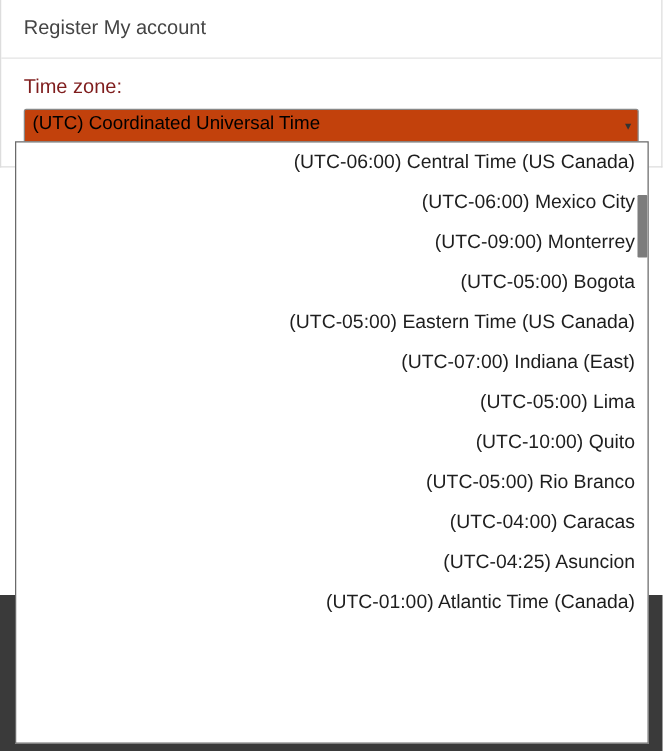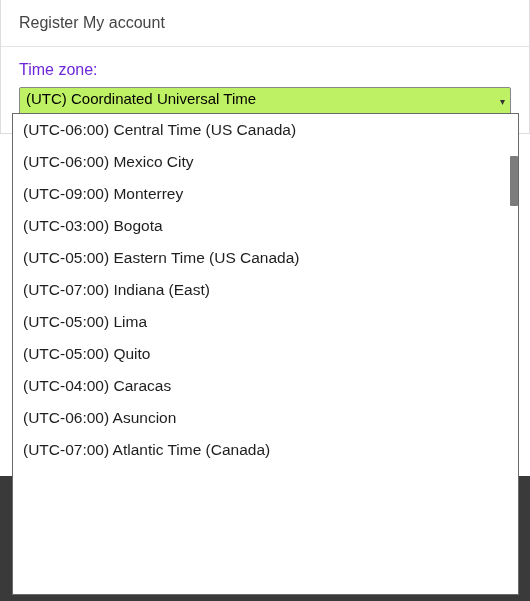--- a/index.html
+++ b/index.html
@@ -30,30 +30,30 @@
       padding: 14px 18px;
       border-bottom: 1px solid #e4e4e4;
       font-size: 16px;
       color: #444;
     }
     .card-body {
       padding: 14px 18px 18px 18px;
     }
     .field-label {
       font-size: 16px;
-      color: #6d28d9;
+      color: #7f1d1d;
       margin-bottom: 8px;
       display: block;
     }
     .select-wrap { position: relative; }
     .tz-select {
       width: 100%;
       height: 28px;
       font-size: 15px;
-      background: #bef264;
+      background: #c2410c;
       border: 1px solid #888;
       border-radius: 2px;
       padding: 2px 6px;
       appearance: none;
       -webkit-appearance: none;
       cursor: pointer;
     }
     .select-caret {
       position: absolute;
       right: 6px;
@@ -79,20 +79,21 @@
       height: 100%;
       overflow-y: hidden;
       list-style: none;
     }
     .dropdown-item {
       padding: 7px 10px;
       font-size: 15.5px;
       color: #1e1e1e;
       cursor: pointer;
       white-space: nowrap;
+      text-align: right;
     }
     .scrollbar-thumb {
       position: absolute;
       right: 0;
       top: 42px;
       width: 8px;
       height: 50px;
       background: #7c7c7c;
       border-radius: 1px;
     }
@@ -111,23 +112,24 @@
       <span class="select-caret">▾</span>
     </div>
   </div>
 </div>
 
 <div class="dropdown-panel">
   <ul class="dropdown-list">
     <li class="dropdown-item">(UTC-06:00) Central Time (US Canada)</li>
     <li class="dropdown-item">(UTC-06:00) Mexico City</li>
     <li class="dropdown-item">(UTC-09:00) Monterrey</li>
-    <li class="dropdown-item">(UTC-03:00) Bogota</li>
+    <li class="dropdown-item">(UTC-05:00) Bogota</li>
     <li class="dropdown-item">(UTC-05:00) Eastern Time (US Canada)</li>
     <li class="dropdown-item">(UTC-07:00) Indiana (East)</li>
     <li class="dropdown-item">(UTC-05:00) Lima</li>
-    <li class="dropdown-item">(UTC-05:00) Quito</li>
+    <li class="dropdown-item">(UTC-10:00) Quito</li>
+    <li class="dropdown-item">(UTC-05:00) Rio Branco</li>
     <li class="dropdown-item">(UTC-04:00) Caracas</li>
-    <li class="dropdown-item">(UTC-06:00) Asuncion</li>
-    <li class="dropdown-item">(UTC-07:00) Atlantic Time (Canada)</li>
+    <li class="dropdown-item">(UTC-04:25) Asuncion</li>
+    <li class="dropdown-item">(UTC-01:00) Atlantic Time (Canada)</li>
   </ul>
   <div class="scrollbar-thumb"></div>
 </div>
 
 </body></html>

